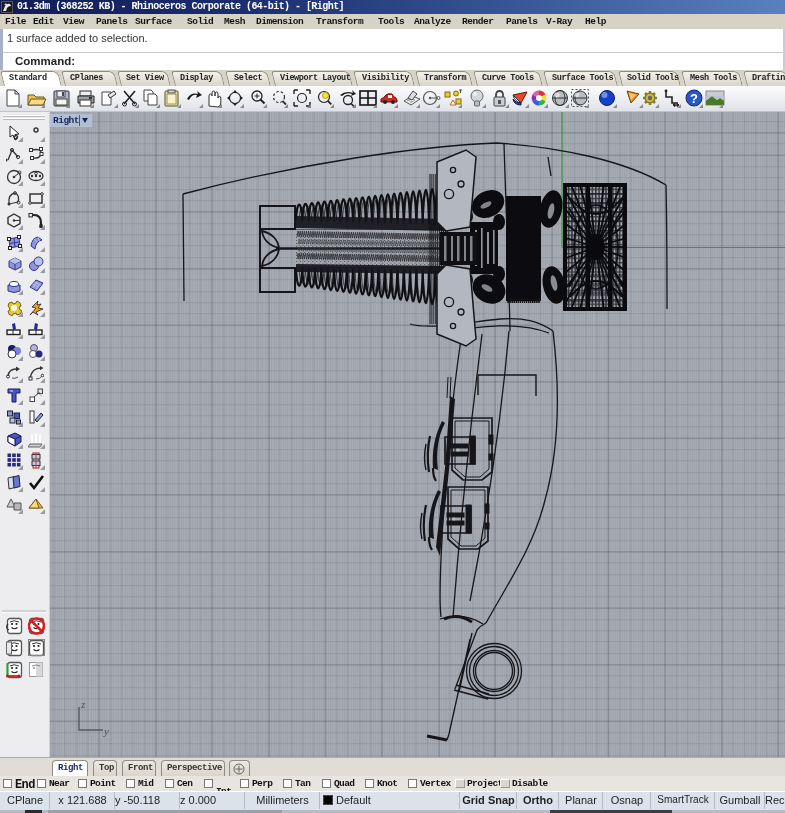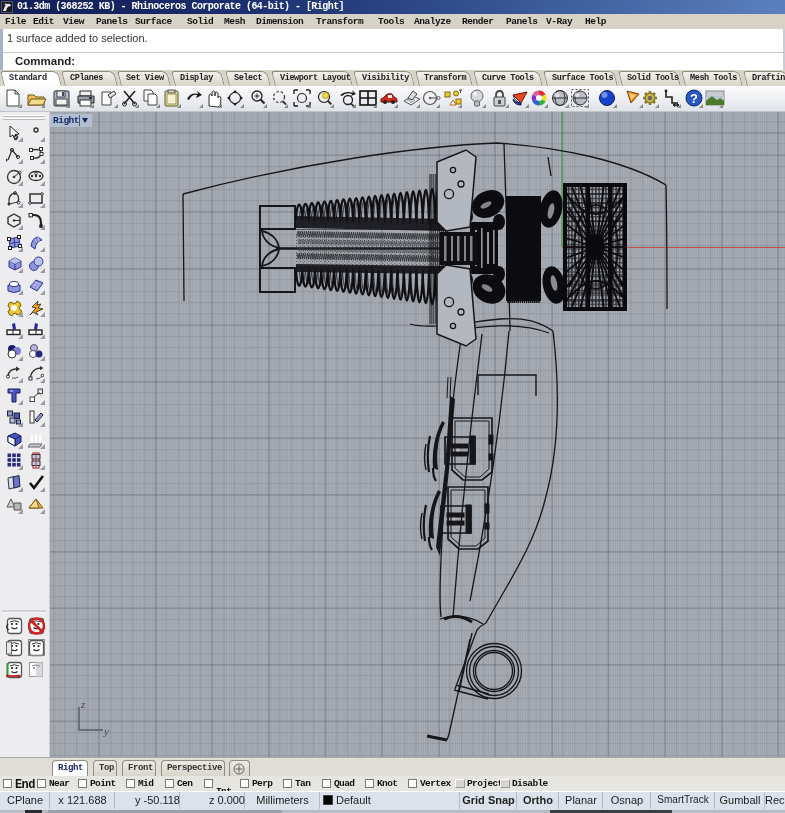--- a/index.html
+++ b/index.html
@@ -796,23 +796,23 @@
     <span class="mono abs" style="left:467px;top:2px;font-size:9.5px;letter-spacing:-0.6px;color:#111;">Project</span>
     <div class="abs" style="left:500px;top:3px;width:10px;height:9px;background:#d8d5ce;border:1px solid #999;border-top-color:#fff;border-left-color:#fff;"></div>
     <span class="mono abs" style="left:512px;top:2px;font-size:9.5px;letter-spacing:-0.6px;color:#111;">Disable</span>
   </div>
 <div class="abs" style="left:0;top:791px;width:785px;height:22px;background:#dce2ec;border-top:1px solid #fff;">
     <div class="abs" style="left:0px;top:0;width:50px;height:17px;border-right:1px solid #b4bac6;"></div>
     <div class="abs" style="left:0px;top:2px;width:50px;font-size:11px;font-weight:normal;color:#222;text-align:center;">CPlane</div>
     <div class="abs" style="left:50px;top:0;width:65px;height:17px;border-right:1px solid #b4bac6;"></div>
     <div class="abs" style="left:50px;top:2px;width:65px;font-size:11px;font-weight:normal;color:#222;text-align:center;">x 121.688</div>
     <div class="abs" style="left:115px;top:0;width:65px;height:17px;border-right:1px solid #b4bac6;"></div>
-    <div class="abs" style="left:115px;top:2px;width:65px;font-size:11px;font-weight:normal;color:#222;text-align:right;">y -50.118</div>
+    <div class="abs" style="left:115px;top:2px;width:65px;font-size:11px;font-weight:normal;color:#222;text-align:left;">y -50.118</div>
     <div class="abs" style="left:180px;top:0;width:65px;height:17px;border-right:1px solid #b4bac6;"></div>
-    <div class="abs" style="left:180px;top:2px;width:65px;font-size:11px;font-weight:normal;color:#222;text-align:right;">z 0.000</div>
+    <div class="abs" style="left:180px;top:2px;width:65px;font-size:11px;font-weight:normal;color:#222;text-align:left;">z 0.000</div>
     <div class="abs" style="left:245px;top:0;width:75px;height:17px;border-right:1px solid #b4bac6;"></div>
     <div class="abs" style="left:245px;top:2px;width:75px;font-size:11px;font-weight:normal;color:#222;text-align:center;">Millimeters</div>
     <div class="abs" style="left:320px;top:0;width:140px;height:17px;border-right:1px solid #b4bac6;"></div>
     <div class="abs" style="left:323px;top:3px;width:10px;height:10px;background:#000;border:1px solid #444;"></div>
     <span class="abs" style="left:336px;top:2px;font-size:11px;color:#222;">Default</span>
     <div class="abs" style="left:460px;top:0;width:57px;height:17px;border-right:1px solid #b4bac6;"></div>
     <div class="abs" style="left:460px;top:2px;width:57px;font-size:11px;font-weight:bold;color:#222;text-align:center;">Grid Snap</div>
     <div class="abs" style="left:517px;top:0;width:42px;height:17px;border-right:1px solid #b4bac6;"></div>
     <div class="abs" style="left:517px;top:2px;width:42px;font-size:11px;font-weight:bold;color:#222;text-align:center;">Ortho</div>
     <div class="abs" style="left:559px;top:0;width:44px;height:17px;border-right:1px solid #b4bac6;"></div>

